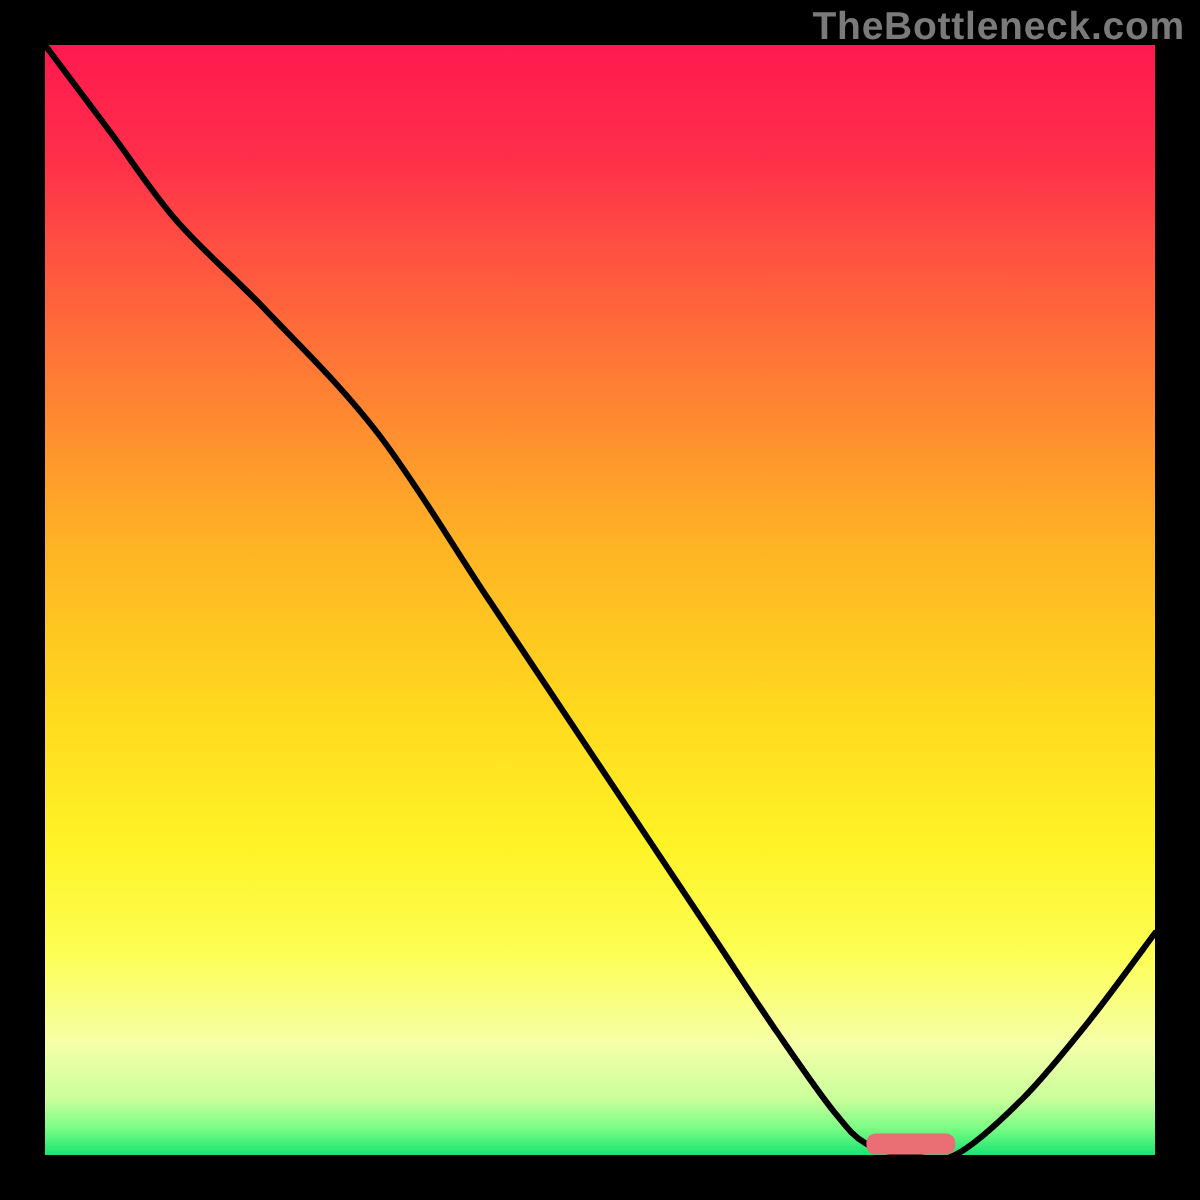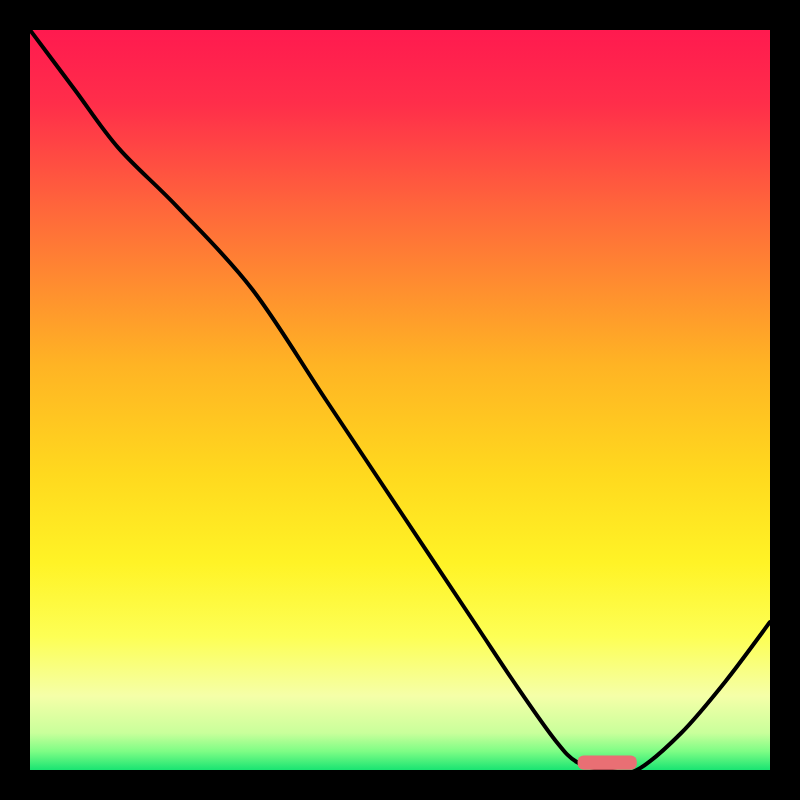--- a/index.html
+++ b/index.html
@@ -34,20 +34,21 @@
     top: 30px;
     width: 740px;
     height: 740px;
     display: block;
   }
 </style>
 </head>
 <body>
 <div class="frame">
 
+  <span class="watermark">TheBottleneck.com</span>
 
   <svg class="plot" viewBox="0 0 740 740" preserveAspectRatio="none">
     <defs>
       <linearGradient id="bg-grad" x1="0" y1="0" x2="0" y2="1">
 
       <stop offset="0.00%" stop-color="#ff1a4f"></stop>
           <stop offset="10.00%" stop-color="#ff2e4a"></stop>
           <stop offset="25.00%" stop-color="#ff6a3a"></stop>
           <stop offset="45.00%" stop-color="#ffb324"></stop>
           <stop offset="60.00%" stop-color="#ffd91e"></stop>

